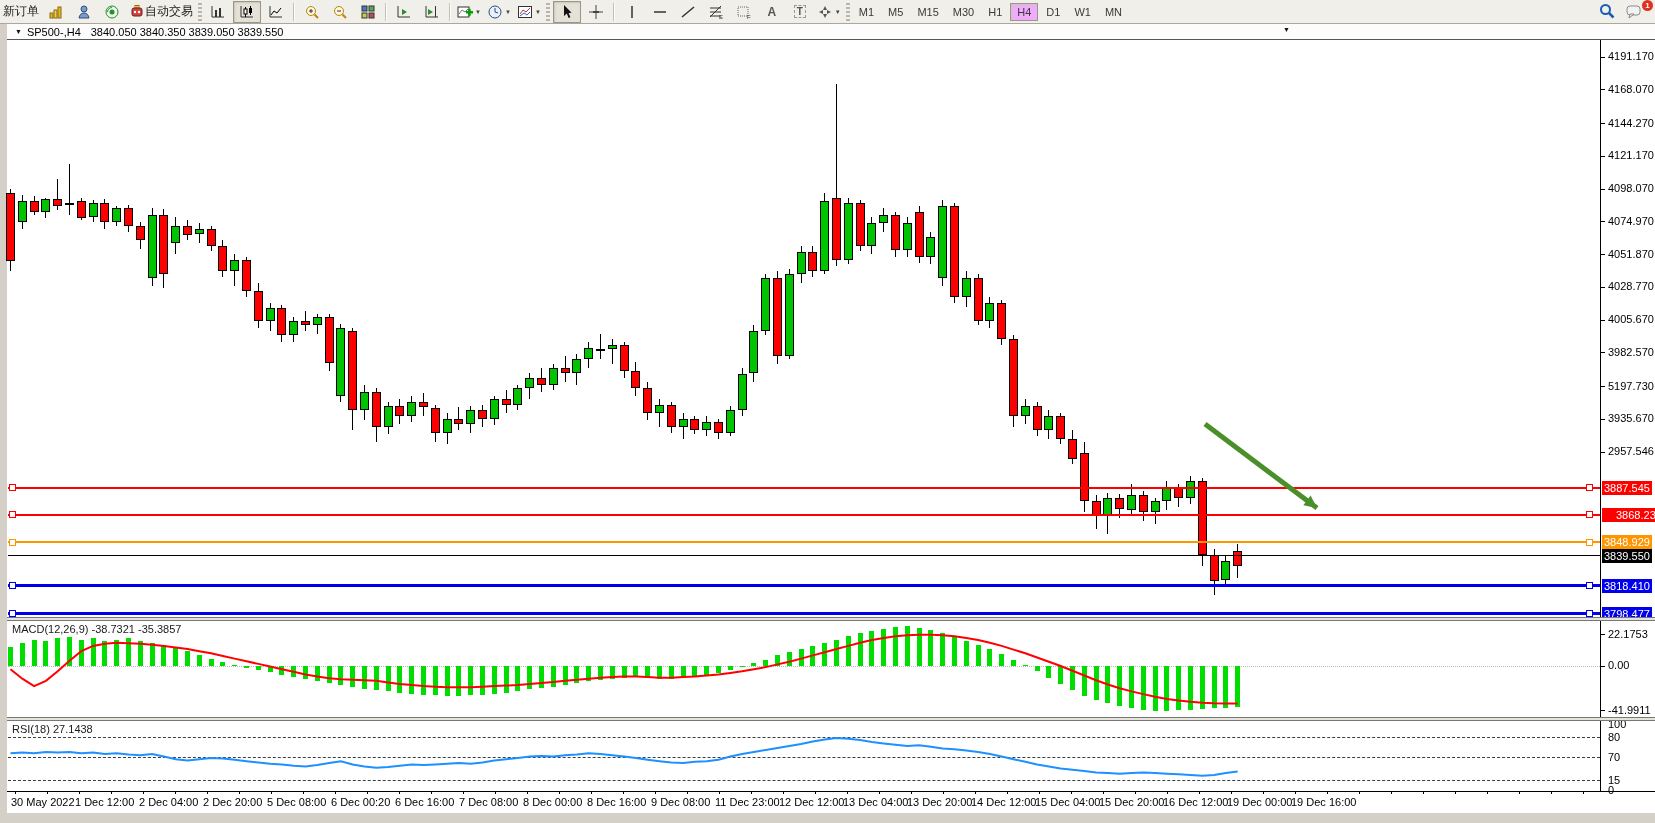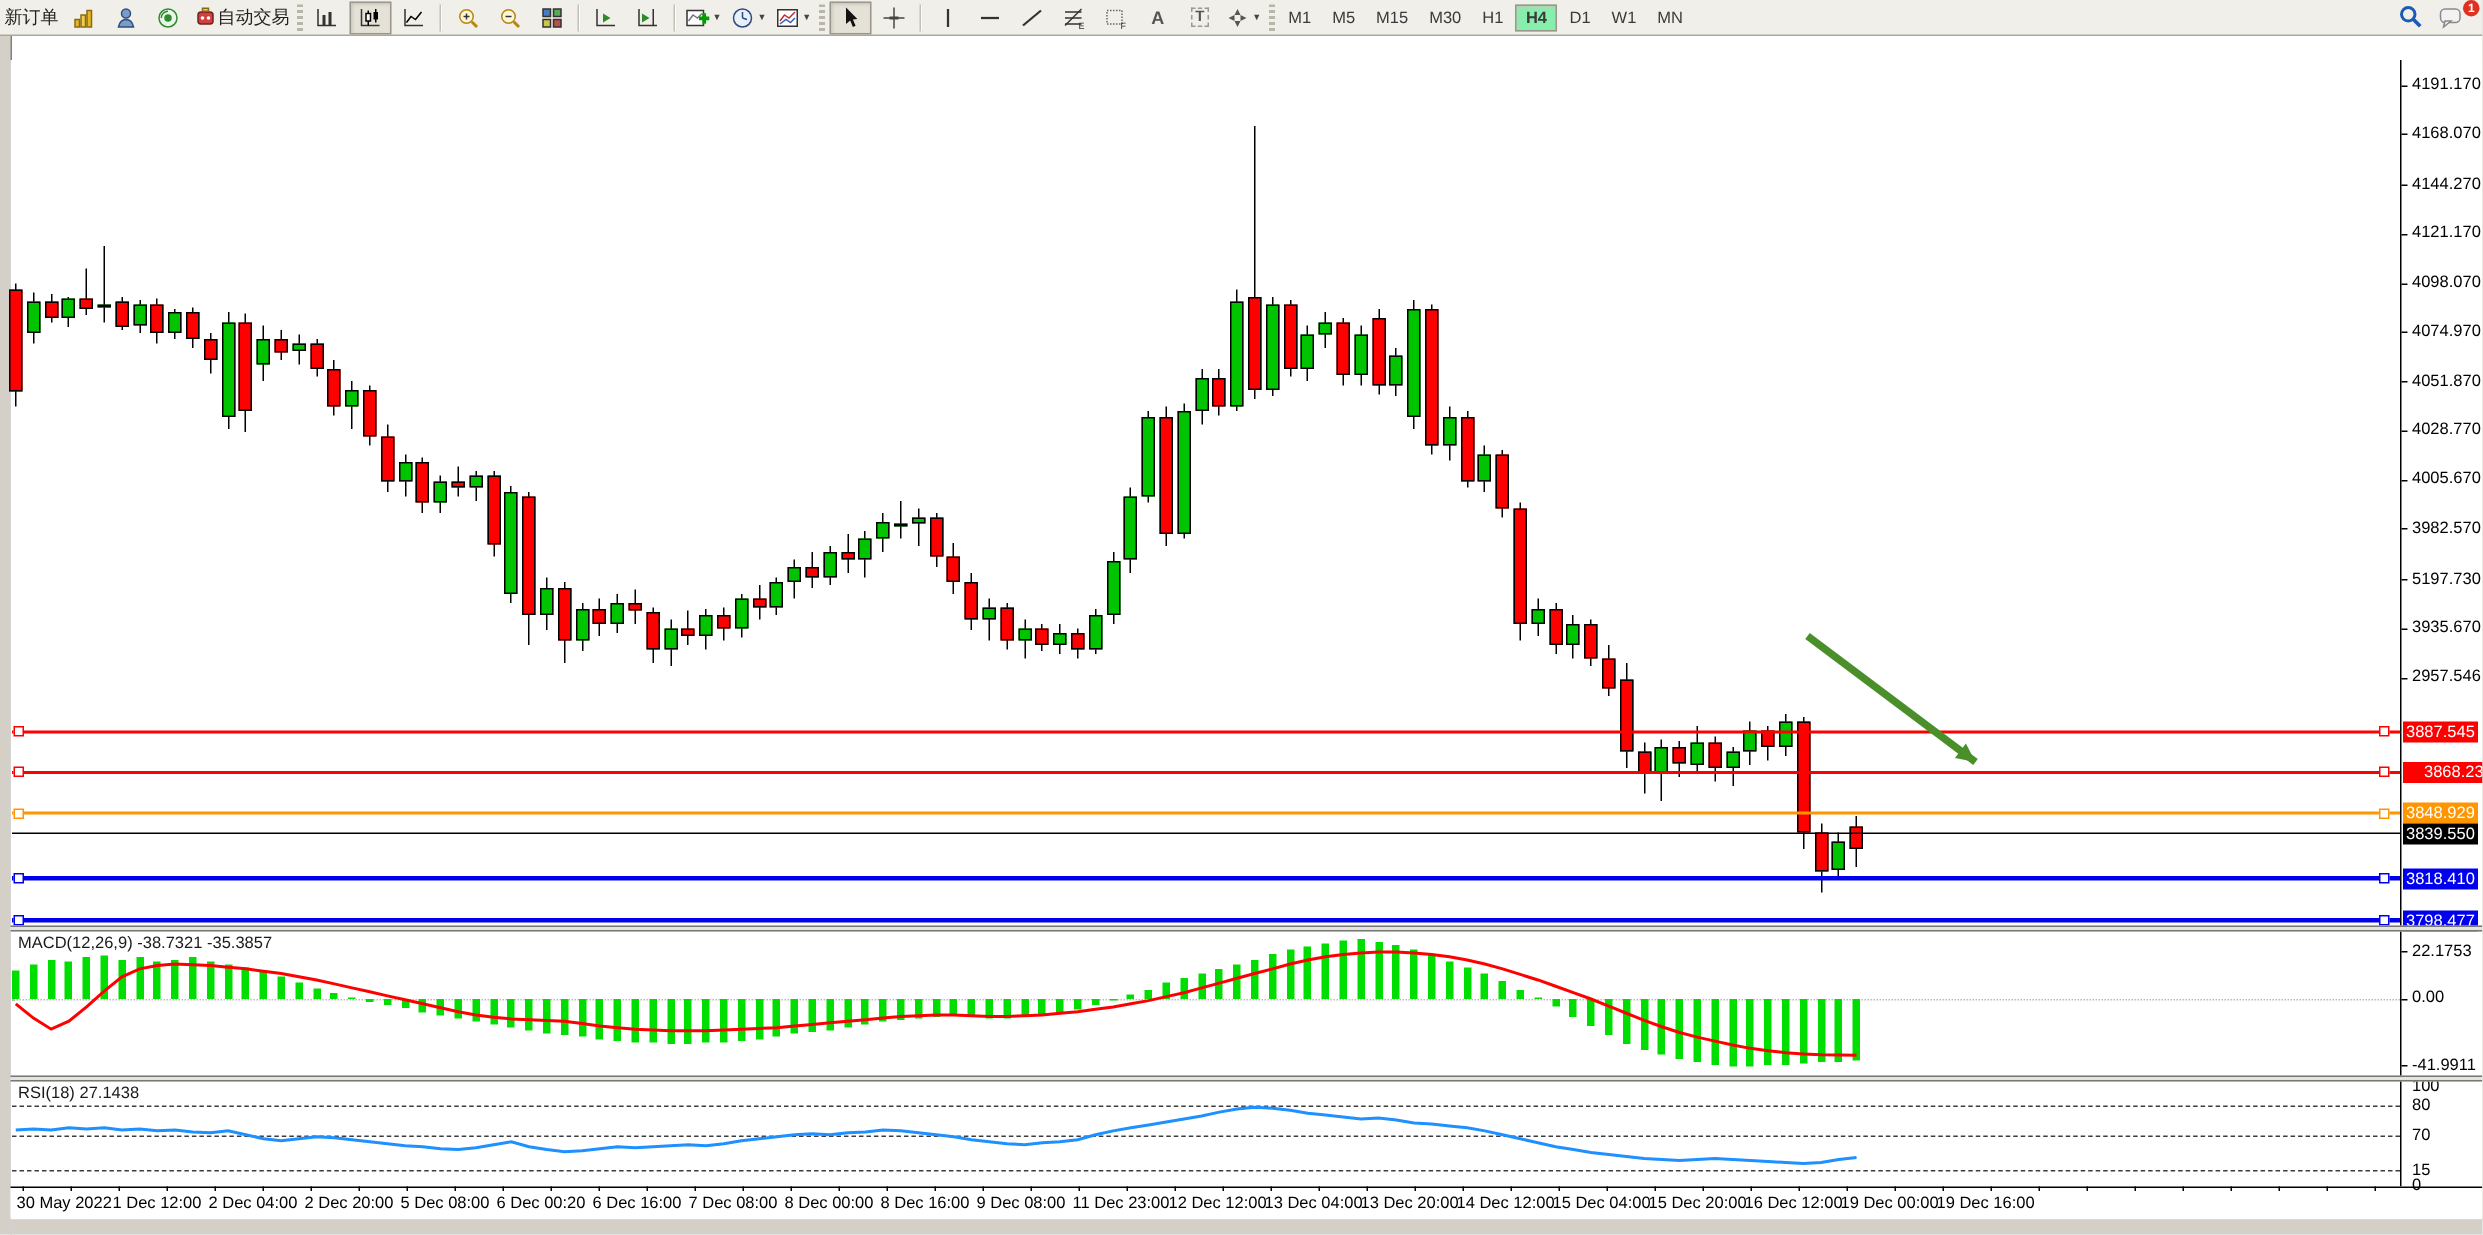--- a/index.html
+++ b/index.html
@@ -8,21 +8,21 @@
   
   #toolbar{position:absolute;left:0;top:0;width:1655px;height:23px;background:#f0efe9;
            border-bottom:1px solid #aca899;display:flex;align-items:center;z-index:50;}
   .tbtn{height:20px;min-width:22px;display:flex;align-items:center;justify-content:center;
         margin:0 1px;padding:0 2px;color:#222;font-size:12px;cursor:default;}
   .tbtn.active{border:1px solid #9a968c;background:#e4e1d6;box-shadow:inset 1px 1px 2px #c9c5ba;}
   .tsep{width:1px;height:18px;background:#c2bfb5;margin:0 3px;border-right:1px solid #fff;}
   .grip{width:4px;height:18px;margin:0 2px;background:repeating-linear-gradient(#b8b5aa 0 2px,#f0efe9 2px 4px);}
   .caret{font-size:6px;color:#444;margin-left:2px;}
   .tf{font-size:11px;color:#3a3a3a;padding:2px 6px;margin:0 1px;}
-  .tf.active{border:1px solid #9a968c;background:#86efac;box-shadow:inset 1px 1px 2px #cac6bb;font-weight:bold;}
+  .tf.active{border:1px solid #9a968c;background:#f0abfc;box-shadow:inset 1px 1px 2px #cac6bb;}
   .tright{position:absolute;right:6px;top:0;height:22px;display:flex;align-items:center;}
   .badge{position:absolute;top:-1px;right:-5px;width:11px;height:11px;border-radius:6px;
          background:#e03020;color:#fff;font-size:8px;line-height:11px;text-align:center;font-weight:bold;}
   
   #leftstrip{position:absolute;left:0;top:24px;width:7px;height:799px;background:#d4d0c8;
              border-right:1px solid #808080;}
   #titlebar{position:absolute;left:7px;top:24px;width:1648px;height:15px;background:#fcfcfc;
             border-bottom:1px solid #555;font-size:11px;color:#000;display:flex;align-items:center;}
   #titlebar .tri{font-size:7px;margin:0 5px 0 8px;color:#111;}
   #chartwin{position:absolute;left:7px;top:40px;width:1648px;height:783px;background:#fff;}
@@ -255,20 +255,26 @@
         <svg width="18" height="16">
           <rect x="1" y="3" width="13" height="9" rx="3" fill="#f2f2f2" stroke="#8a8a8a"></rect>
           <path d="M4,11 L3,15 L8,11 z" fill="#f2f2f2" stroke="#8a8a8a"></path>
         </svg>
         <span class="badge">1</span>
       </div>
     </div>
   </div>
 
   <div id="leftstrip"></div>
+  <div id="titlebar">
+    <span class="tri">▼</span>
+    <span style="margin-right:10px;">SP500-,H4</span>
+    <span>3840.050 3840.350 3839.050 3839.550</span>
+    <span class="tri" style="position:absolute;left:1268px;top:2px;">▼</span>
+  </div>
 
   <div id="chartwin">
     <div id="axisline"></div>
 
     <div class="paneSep" style="top:577px;"></div>
     <div class="paneSep" style="top:677px;"></div>
 
     <div class="indlabel" style="left:5px;top:583px;">
       <span>MACD(12,26,9)</span>
       <span>-38.7321</span>

